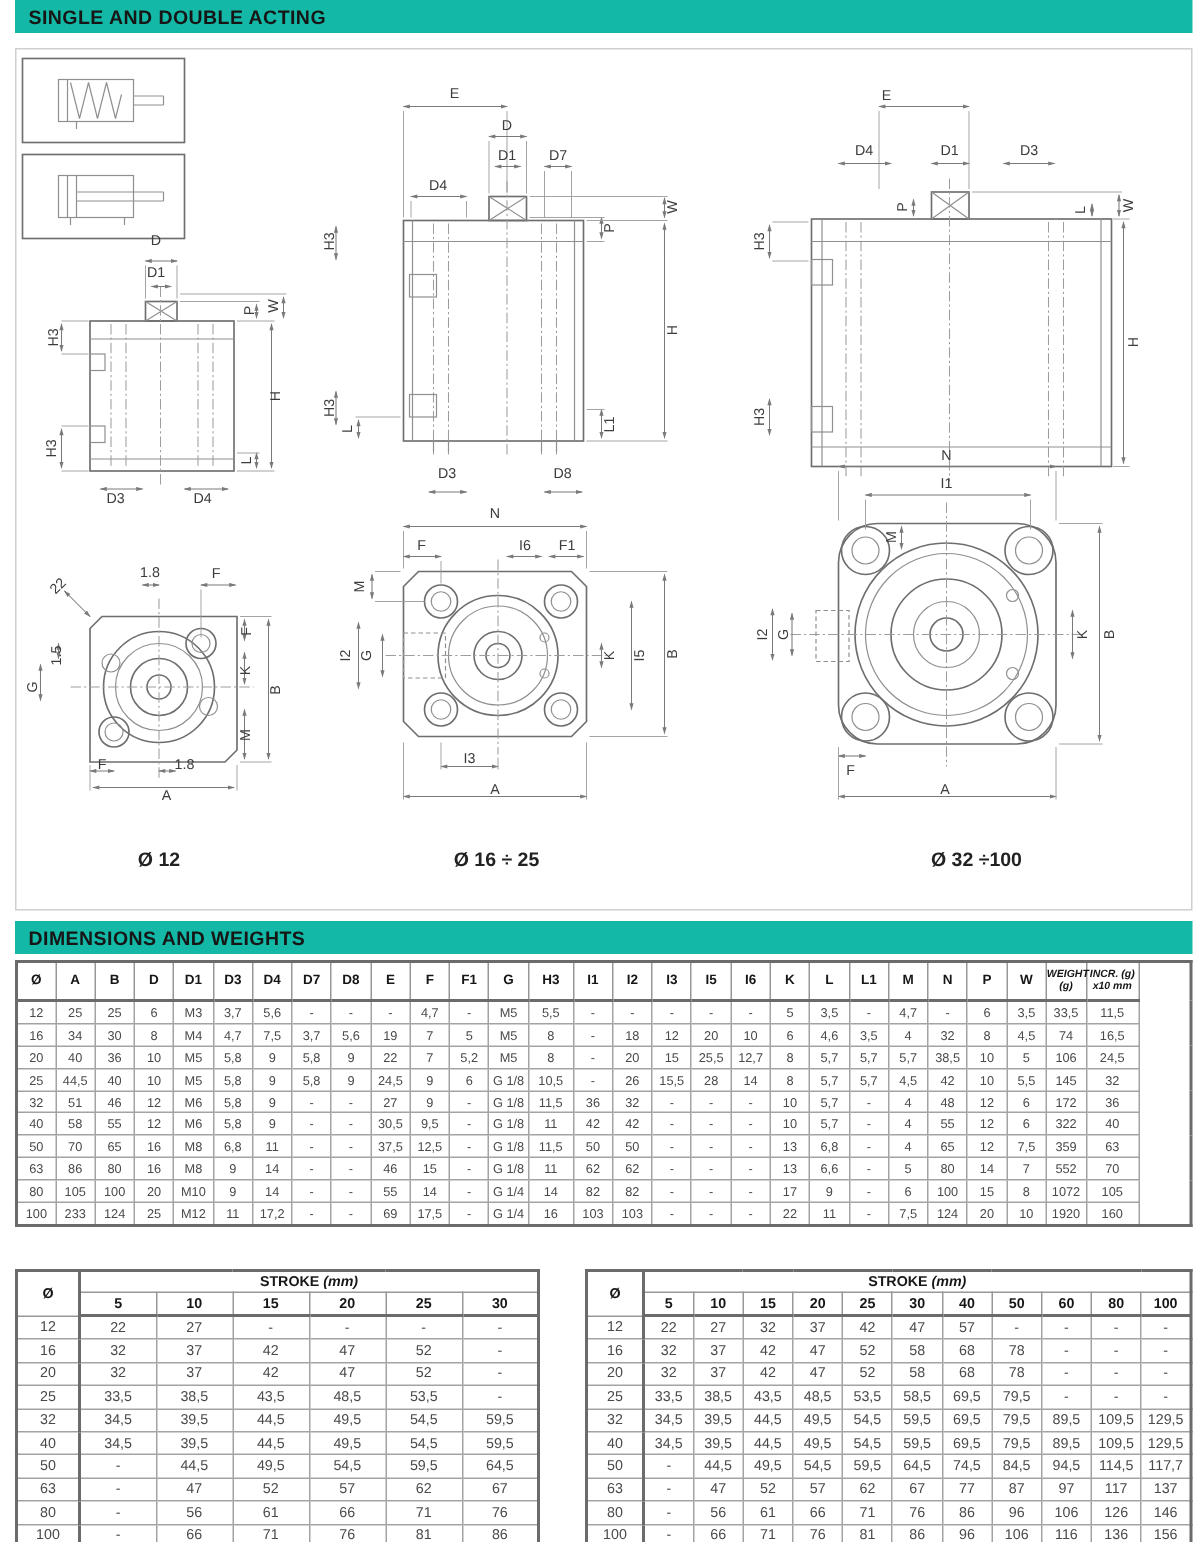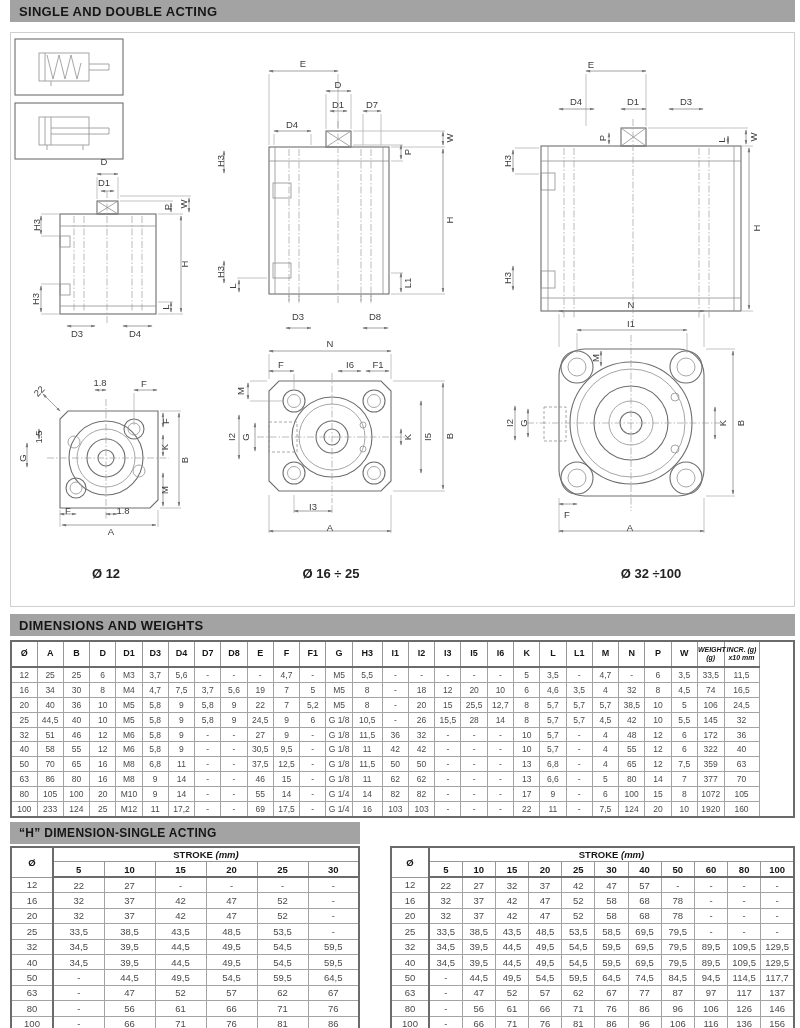--- a/index.html
+++ b/index.html
@@ -1,17 +1,17 @@
 <!DOCTYPE html>
 <html><head>
 <meta charset="utf-8">
 <style>
   html,body{margin:0;padding:0;background:#fff;font-family:"Liberation Sans",sans-serif;}
   .page{position:relative;width:800px;height:1028px;background:#fff;overflow:hidden;}
-  .bar{position:absolute;left:10px;width:785px;height:22px;background:#a3a3a3;color:#161616;
+  .bar{position:absolute;left:10px;width:785px;height:22px;background:#14b8a6;color:#161616;
        font-weight:bold;font-size:13px;line-height:23px;padding-left:9px;box-sizing:border-box;letter-spacing:.3px;}
   .bar.small{width:350px;font-size:12px;}
   .bar.small2{left:390px;width:405px;font-size:12px;}
   #panel{position:absolute;left:10px;top:32px;width:785px;height:575px;border:1px solid #cfcfcf;box-sizing:border-box;background:#fff;}
   .lbl{position:absolute;font-size:9.5px;color:#3c3c3c;white-space:nowrap;transform:translate(-50%,-50%);}
   .lbl.cap{font-size:13px;font-weight:bold;color:#222;}
   
   .ol{fill:none;stroke:#6e6e6e;stroke-width:1.1;}
   .tl{fill:none;stroke:#8f8f8f;stroke-width:.8;}
   .cl{fill:none;stroke:#9d9d9d;stroke-width:.7;stroke-dasharray:7 2 1.5 2;}
@@ -614,21 +614,21 @@
           <td>-</td>
           <td>-</td>
           <td>-</td>
           <td>13</td>
           <td>6,6</td>
           <td>-</td>
           <td>5</td>
           <td>80</td>
           <td>14</td>
           <td>7</td>
-          <td>377</td>
+          <td>552</td>
           <td>70</td>
         </tr>
         <tr>
           <td>80</td>
           <td>105</td>
           <td>100</td>
           <td>20</td>
           <td>M10</td>
           <td>9</td>
           <td>14</td>
@@ -680,21 +680,20 @@
           <td>7,5</td>
           <td>124</td>
           <td>20</td>
           <td>10</td>
           <td>1920</td>
           <td>160</td>
         </tr>
       </tbody>
   </table>
 
-  <div class="bar small" style="top:822px">“H” DIMENSION-SINGLE ACTING</div>
 
   <table class="htab" id="sa">
     <colgroup>
         <col style="width:42px">
       </colgroup>
     <thead>
       <tr>
         <th rowspan="2" class="dia">Ø</th>
         <th colspan="6"><span>STROKE</span> <i>(mm)</i></th>
       </tr>

